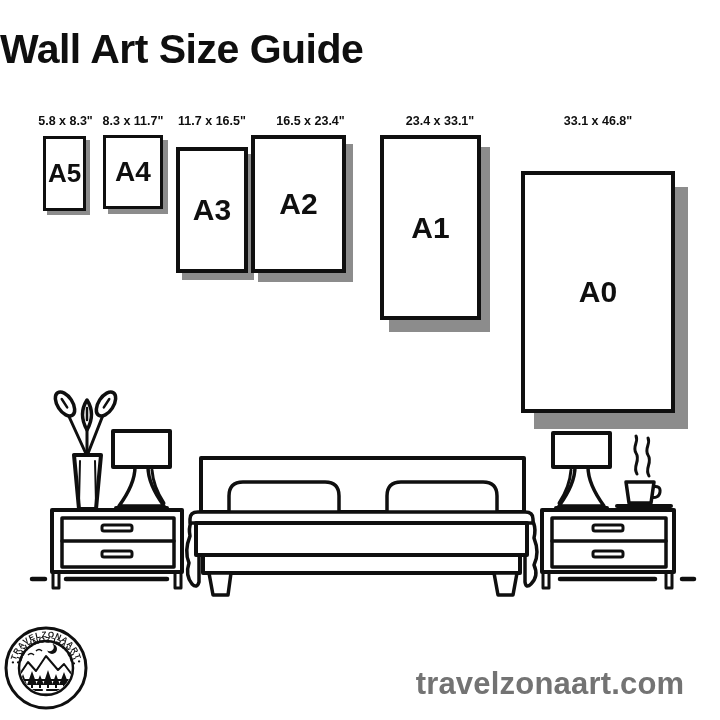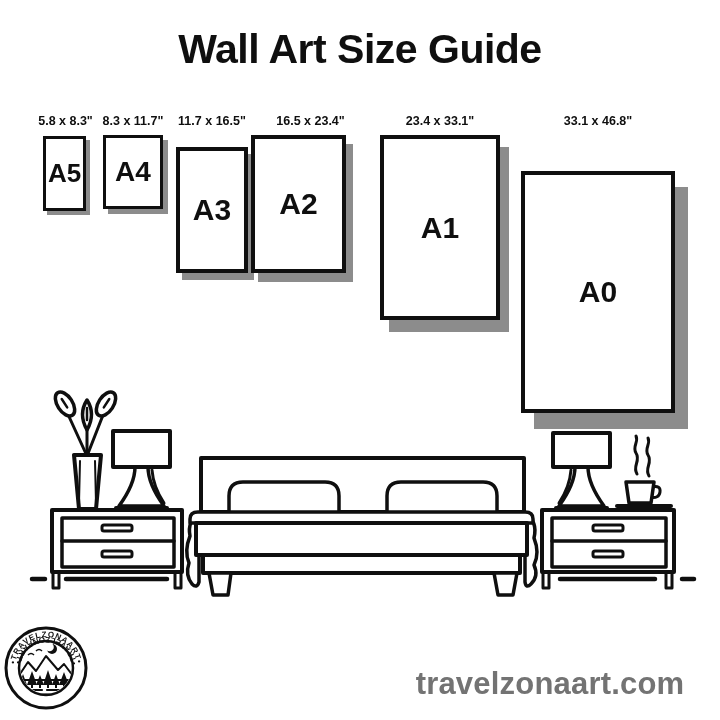--- a/index.html
+++ b/index.html
@@ -1,37 +1,37 @@
 <!DOCTYPE html>
 <html><head>
 <meta charset="utf-8">
 <style>
   html,body{margin:0;padding:0;background:#ffffff;}
   #canvas{
     position:relative;width:720px;height:720px;background:#ffffff;overflow:hidden;
     font-family:"Liberation Sans", sans-serif;color:#0f0f0f;
   }
   .title{
-    position:absolute;top:26px;left:0;width:720px;text-align:center;
+    position:absolute;top:26px;left:0;width:720px;text-align:left;
     font-size:41px;font-weight:bold;letter-spacing:-0.5px;color:#0f0f0f;
   }
   .size-label{
     position:absolute;top:114px;height:15px;text-align:center;
     font-size:12.5px;font-weight:bold;color:#0f0f0f;white-space:nowrap;
   }
   .size-box{
     position:absolute;background:#ffffff;border:3px solid #0f0f0f;box-sizing:border-box;
     display:flex;align-items:center;justify-content:center;
     font-weight:bold;color:#0f0f0f;
   }
   .box-a5{left:43px;top:136px;width:43px;height:75px;box-shadow:4px 4px 0 0 #8c8c8c;font-size:26px;justify-content:center;}
   .box-a4{left:103px;top:135px;width:60px;height:74px;box-shadow:5px 5px 0 0 #8c8c8c;font-size:28px;text-align:center;}
   .box-a3{left:176px;top:147px;width:72px;height:126px;border-width:4px;box-shadow:6px 7px 0 0 #8c8c8c;font-size:30px;}
   .box-a2{left:251px;top:135px;width:95px;height:138px;border-width:4px;box-shadow:7px 9px 0 0 #8c8c8c;font-size:30px;}
-  .box-a1{left:380px;top:135px;width:120px;height:185px;border-width:4px;box-shadow:9px 12px 0 0 #8c8c8c;font-size:30px;}
+  .box-a1{left:380px;top:135px;width:101px;height:185px;border-width:4px;box-shadow:9px 12px 0 0 #8c8c8c;font-size:30px;}
   .box-a0{left:521px;top:135px;width:154px;height:242px;border-width:4px;box-shadow:13px 16px 0 0 #8c8c8c;font-size:30px;margin-top:36px;}
   .lab-a5{left:4px;width:123px;}
   .lab-a4{left:63px;width:140px;}
   .lab-a3{left:132px;width:160px;}
   .lab-a2{left:220px;width:181px;}
   .lab-a1{left:360px;width:160px;}
   .lab-a0{left:518px;width:160px;}
   .scene{position:absolute;left:0;top:380px;width:720px;height:230px;}
   .logo{position:absolute;left:2px;top:624px;width:90px;height:90px;}
   .website{

